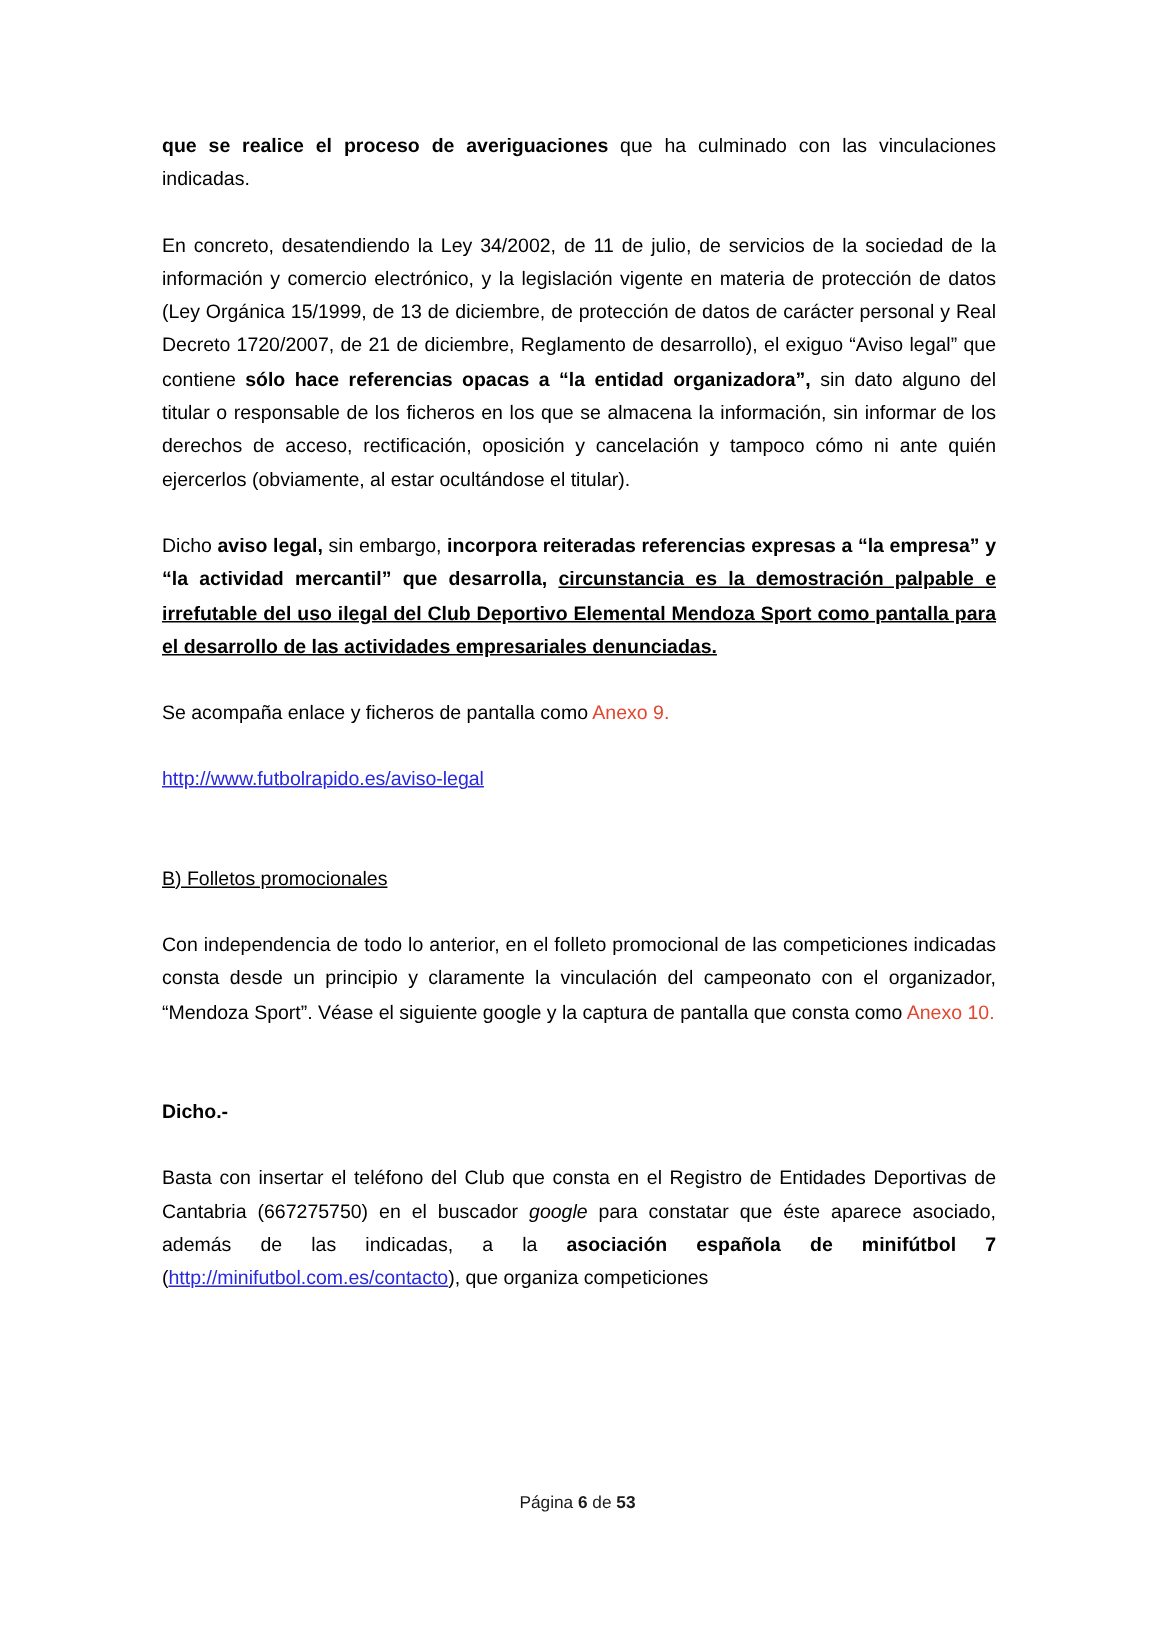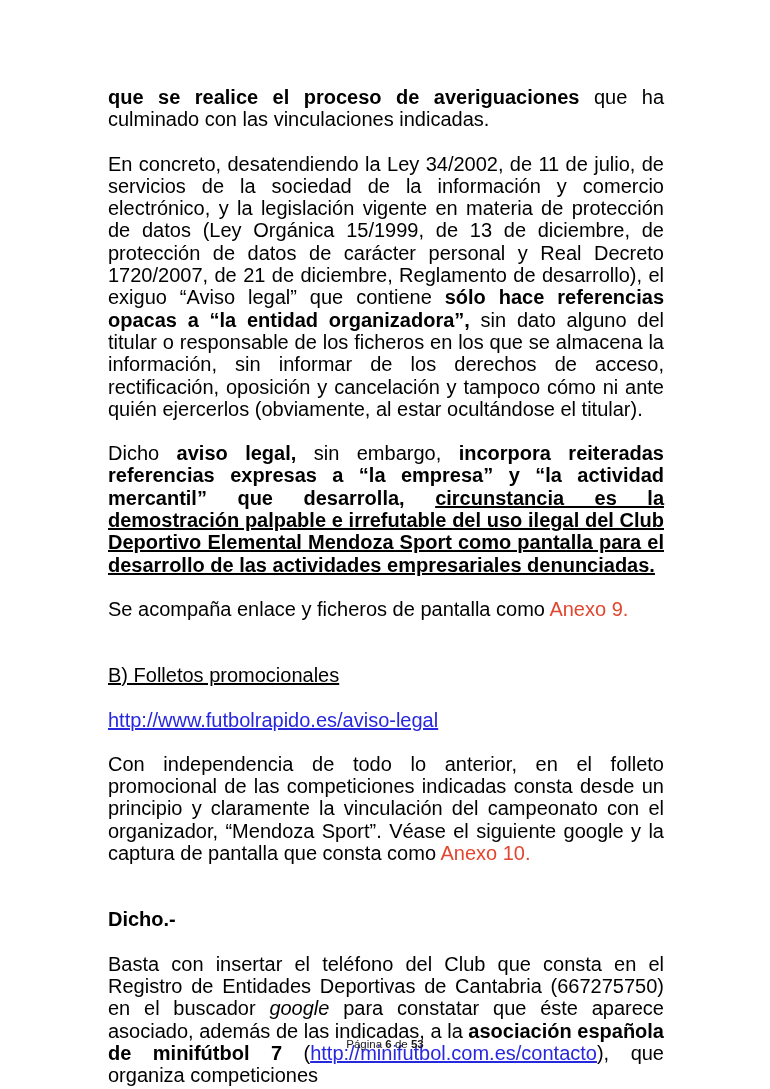--- a/index.html
+++ b/index.html
@@ -17,21 +17,21 @@
   }
   .page {
     position: absolute;
     inset: 0;
   }
   .doc-body {
     position: absolute;
     top: 86px;
     left: 108px;
     width: 556px;
-    font-size: 20px;
+    font-size: 13px;
     line-height: 22.3px;
   }
   .block {
     margin: 22px 0 0 0;
     text-align: justify;
   }
   .doc-body .block:first-child {
     margin-top: 0;
   }
   .block.link-line,
@@ -47,39 +47,39 @@
   .i { font-style: italic; }
   .u { text-decoration: underline; }
   .red { color: var(--accent-red, #e2462f); }
   a.link {
     color: var(--link-blue, #2727dd);
     text-decoration: underline;
     cursor: pointer;
   }
   .page-footer {
     position: absolute;
-    top: 1037px;
+    top: 995px;
     left: 0;
     width: 770px;
     text-align: center;
     font-size: 11.5px;
     line-height: 15px;
     color: #1a1a1a;
   }
   .page-footer span { white-space: pre; }
 </style>
 </head>
 <body style="background: rgb(255, 255, 255); color: rgb(0, 0, 0);">
 
 <div class="page">
   <div class="doc-body">
       <p class="block paragraph"><span class="b">que se realice el proceso de averiguaciones</span><span> que ha culminado con las vinculaciones indicadas.</span></p>
       <p class="block paragraph"><span>En concreto, desatendiendo la Ley 34/2002, de 11 de julio, de servicios de la sociedad de la información y comercio electrónico, y la legislación vigente en materia de protección de datos (Ley Orgánica 15/1999, de 13 de diciembre, de protección de datos de carácter personal y Real Decreto 1720/2007, de 21 de diciembre, Reglamento de desarrollo), el exiguo “Aviso legal” que contiene </span><span class="b">sólo hace referencias opacas a “la entidad organizadora”,</span><span> sin dato alguno del titular o responsable de los ficheros en los que se almacena la información, sin informar de los derechos de acceso, rectificación, oposición y cancelación y tampoco cómo ni ante quién ejercerlos (obviamente, al estar ocultándose el titular).</span></p>
       <p class="block paragraph"><span>Dicho </span><span class="b">aviso legal,</span><span> sin embargo, </span><span class="b">incorpora reiteradas referencias expresas a “la empresa” y “la actividad mercantil” que desarrolla, </span><span class="b u">circunstancia es la demostración palpable e irrefutable del uso ilegal del Club Deportivo Elemental Mendoza Sport como pantalla para el desarrollo de las actividades empresariales denunciadas.</span></p>
       <p class="block paragraph"><span>Se acompaña enlace y ficheros de pantalla como </span><span class="red">Anexo 9.</span></p>
+      <p class="block link-line"><a class="link">http://www.futbolrapido.es/aviso-legal</a></p>
       <p class="block heading-underline"><span class="u">B) Folletos promocionales</span></p>
-      <p class="block link-line"><a class="link">http://www.futbolrapido.es/aviso-legal</a></p>
       <p class="block paragraph"><span>Con independencia de todo lo anterior, en el folleto promocional de las competiciones indicadas consta desde un principio y claramente la vinculación del campeonato con el organizador, “Mendoza Sport”. Véase el siguiente google y la captura de pantalla que consta como </span><span class="red">Anexo 10.</span></p>
       <p class="block heading-bold"><span class="b">Dicho.-</span></p>
       <p class="block paragraph"><span>Basta con insertar el teléfono del Club que consta en el Registro de Entidades Deportivas de Cantabria (667275750) en el buscador </span><span class="i">google</span><span> para constatar que éste aparece asociado, además de las indicadas, a la </span><span class="b">asociación española de minifútbol 7</span><span> (</span><a class="link">http://minifutbol.com.es/contacto</a><span>), que organiza competiciones</span></p>
     </div>
   <div class="page-footer"><span>Página </span><span class="b">6</span><span> de </span><span class="b">53</span></div>
 </div>
 
 </body></html>

